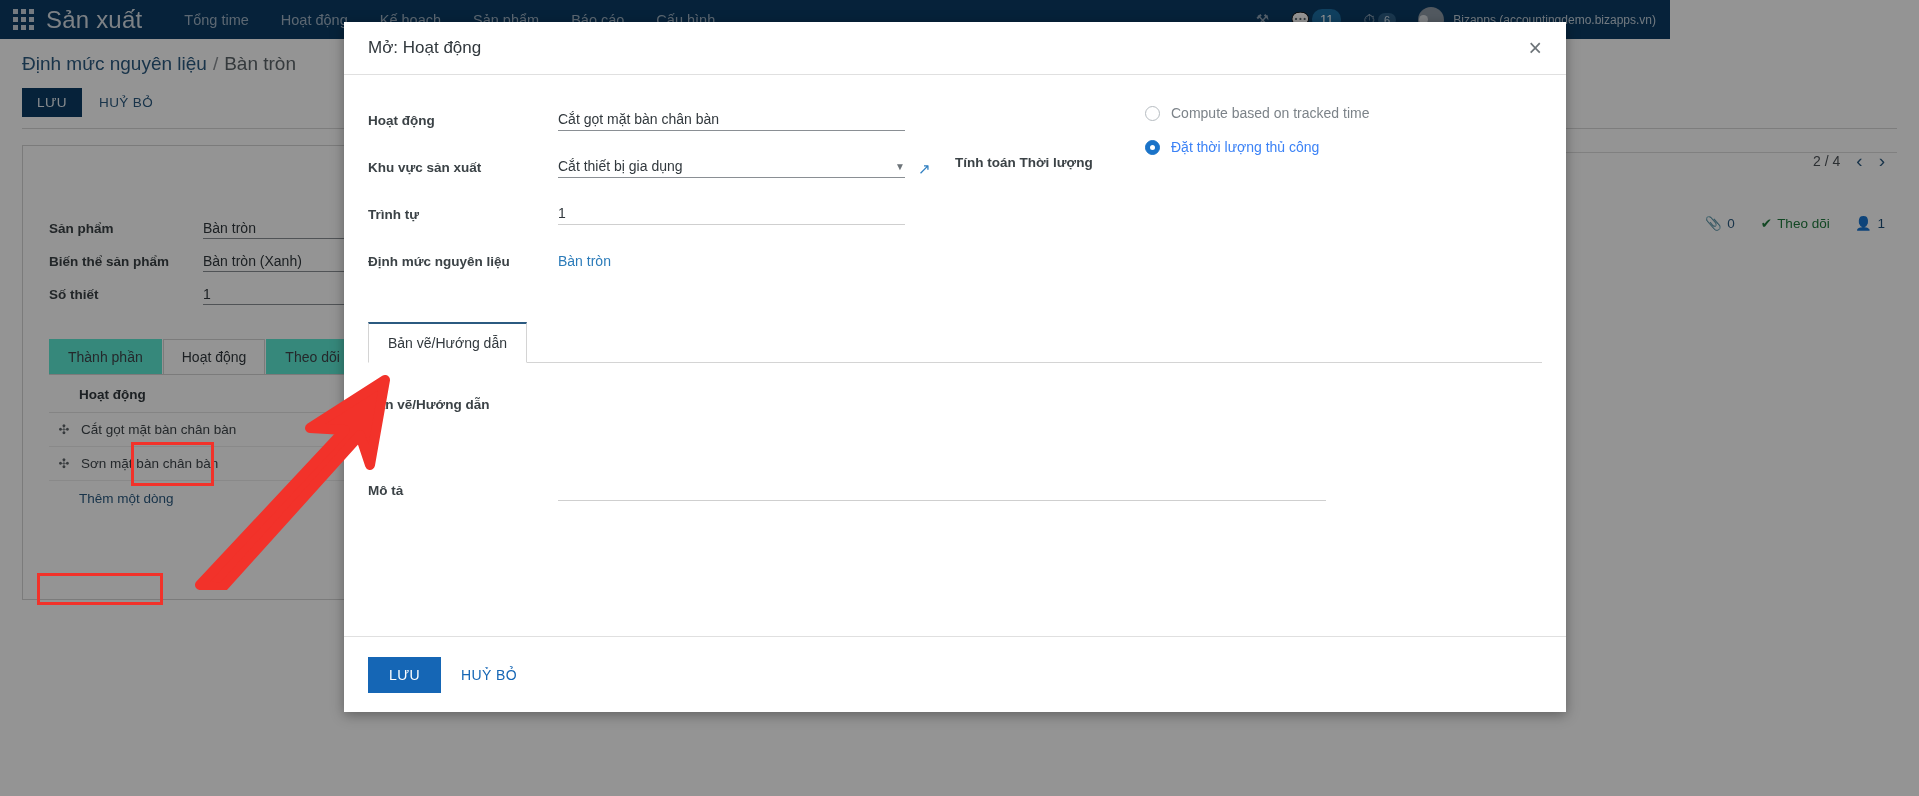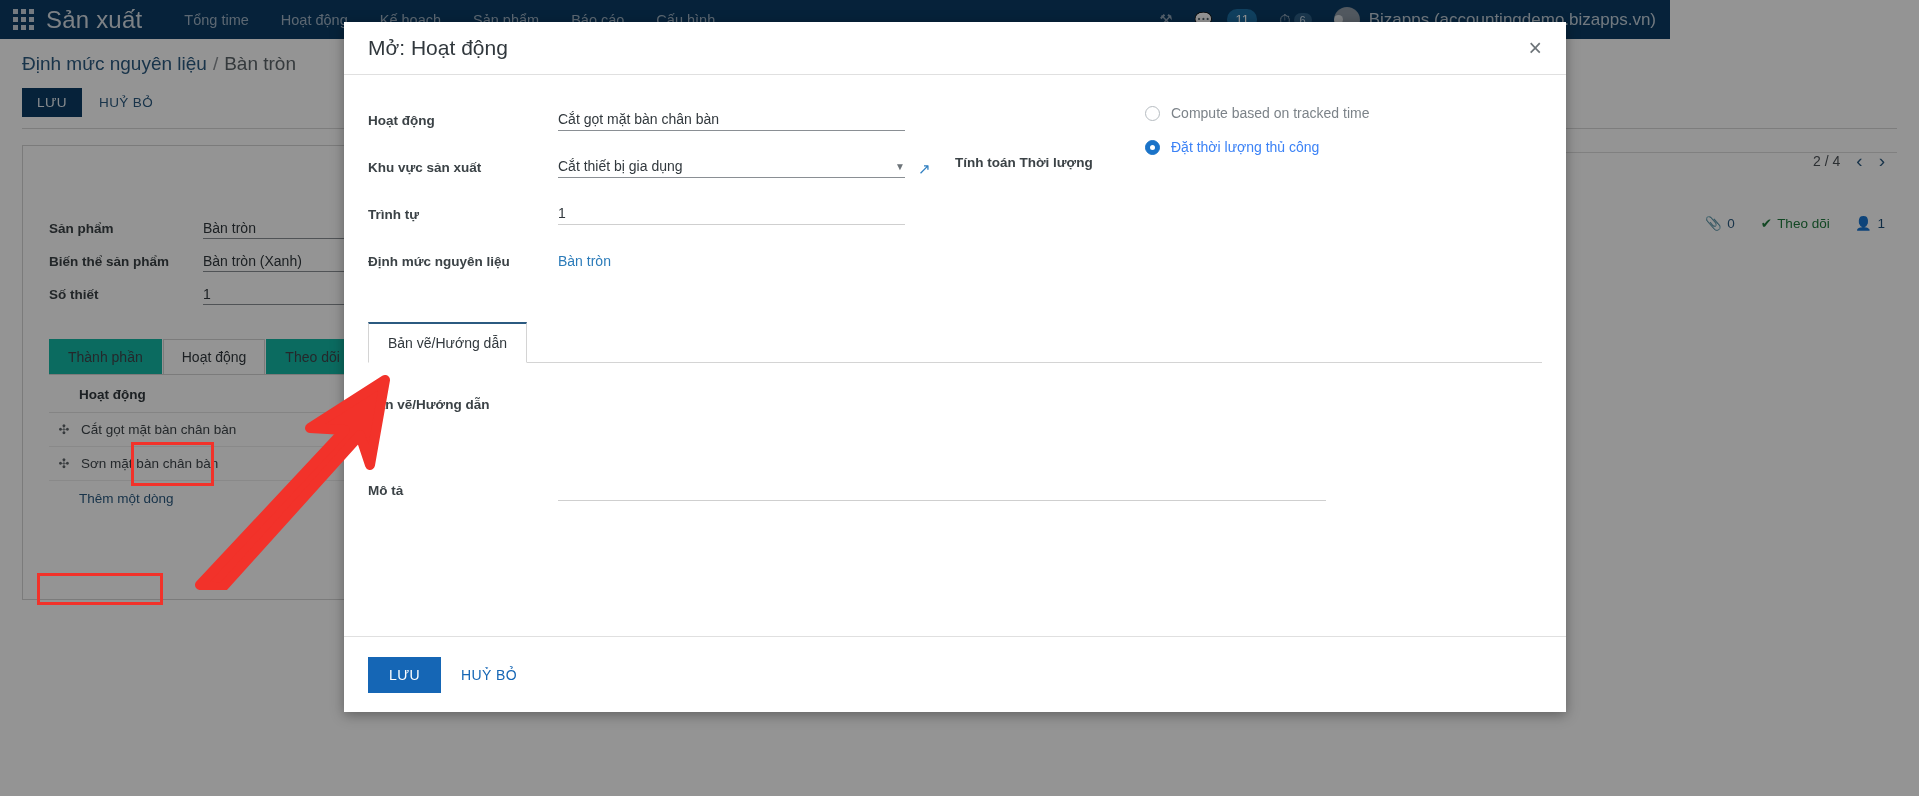--- a/index.html
+++ b/index.html
@@ -27,27 +27,27 @@
   }
   .nav-items { display: flex; align-items: center; gap: 32px; font-size: 14.5px; color: #9fb2c4; }
   .nav-items .nav-item { cursor: pointer; white-space: nowrap; }
   .topbar-right {
     margin-left: auto; display: flex; align-items: center; gap: 22px;
     padding-right: 14px; color: #9fb2c4;
   }
   .tb-icon { font-size: 15px; color: #92a6ba; position: relative; cursor: pointer; display:flex; align-items:center;}
   .badge-pill {
     background: #1c6ea4; color: #ffffff; border-radius: 10px;
-    font-size: 13px; padding: 2px 8px; margin-left: 14px; line-height: 17px;
+    font-size: 13px; padding: 2px 8px; margin-left: 2px; line-height: 17px;
   }
   .badge-small {
     background: #2d5f87; color: #cfe0ee; border-radius: 9px;
     font-size: 11px; padding: 1px 6px; margin-left: 3px;
   }
-  .user-box { display: flex; align-items: center; gap: 9px; font-size: 17px; color: #c3d0dc; cursor: pointer;}
+  .user-box { display: flex; align-items: center; gap: 9px; font-size: 12px; color: #c3d0dc; cursor: pointer;}
   .avatar-circle {
     width: 26px; height: 26px; border-radius: 50%; background: #8e9aa6;
     display: flex; align-items: flex-end; justify-content: center; overflow: hidden;
   }
   .avatar-circle .head { width: 9px; height: 9px; border-radius: 50%; background: #d8dde2; position:relative; top:-9px;}
   .avatar-circle .body { width: 16px; height: 9px; border-radius: 8px 8px 0 0; background: #d8dde2; position:relative; left:-12px; top:1px;}
 
   
   .page { position: absolute; top: 39px; left: 0; width: 1919px; height: 757px; background: #ffffff; }
 
@@ -92,21 +92,21 @@
     font-size: 14px; color: #31383d; min-width: 220px;
     border-bottom: 1px solid #8a8f94; padding-bottom: 2px;
   }
 
   
   .nb { margin-top: 34px; }
   .nb-tabs { display: flex; align-items: flex-end; border-bottom: 1px solid #d4d4d4; }
   .nb-tab {
     font-size: 14px; color: #3f464b; padding: 9px 18px;
     border: 1px solid transparent; border-bottom: none; cursor: pointer;
-    background: #14b8a6; margin-right: 1px;
+    background: #5eead4; margin-right: 1px;
   }
   .nb-tab.active { background: #ffffff; border-color: #d4d4d4; color: #31383d; }
   .nb-tab.hl { position: relative; }
 
   .list-head {
     font-size: 13.5px; font-weight: bold; color: #31383d;
     padding: 12px 0 10px 30px; border-bottom: 1px solid #e4e4e4;
   }
   .list-row {
     font-size: 13.5px; color: #3f464b; padding: 9px 0 9px 8px;
@@ -135,21 +135,21 @@
   .modal {
     position: absolute; z-index: 50; left: 344px; top: 22px;
     width: 1222px; height: 690px; background: #ffffff;
     box-shadow: 0 3px 12px rgba(0,0,0,.35);
     display: flex; flex-direction: column;
   }
   .modal-head {
     height: 53px; border-bottom: 1px solid #e0e0e0;
     display: flex; align-items: center; padding: 0 24px;
   }
-  .modal-title { font-size: 21px; color: #31383d; }
+  .modal-title { font-size: 17px; color: #31383d; }
   .modal-close {
     margin-left: auto; font-size: 23px; color: #6d7479; cursor: pointer; line-height: 1;
   }
   .modal-body { flex: 1; padding: 30px 24px 0 24px; overflow: hidden; }
 
   .m-cols { display: flex; }
   .m-col { flex: 1; }
   .m-col.left { max-width: 600px; }
   .mrow { display: flex; align-items: flex-end; margin-bottom: 21px; min-height: 26px; }
   .mlabel { width: 190px; font-size: 13.5px; font-weight: bold; color: #3b4246; flex-shrink: 0; padding-bottom: 3px;}

